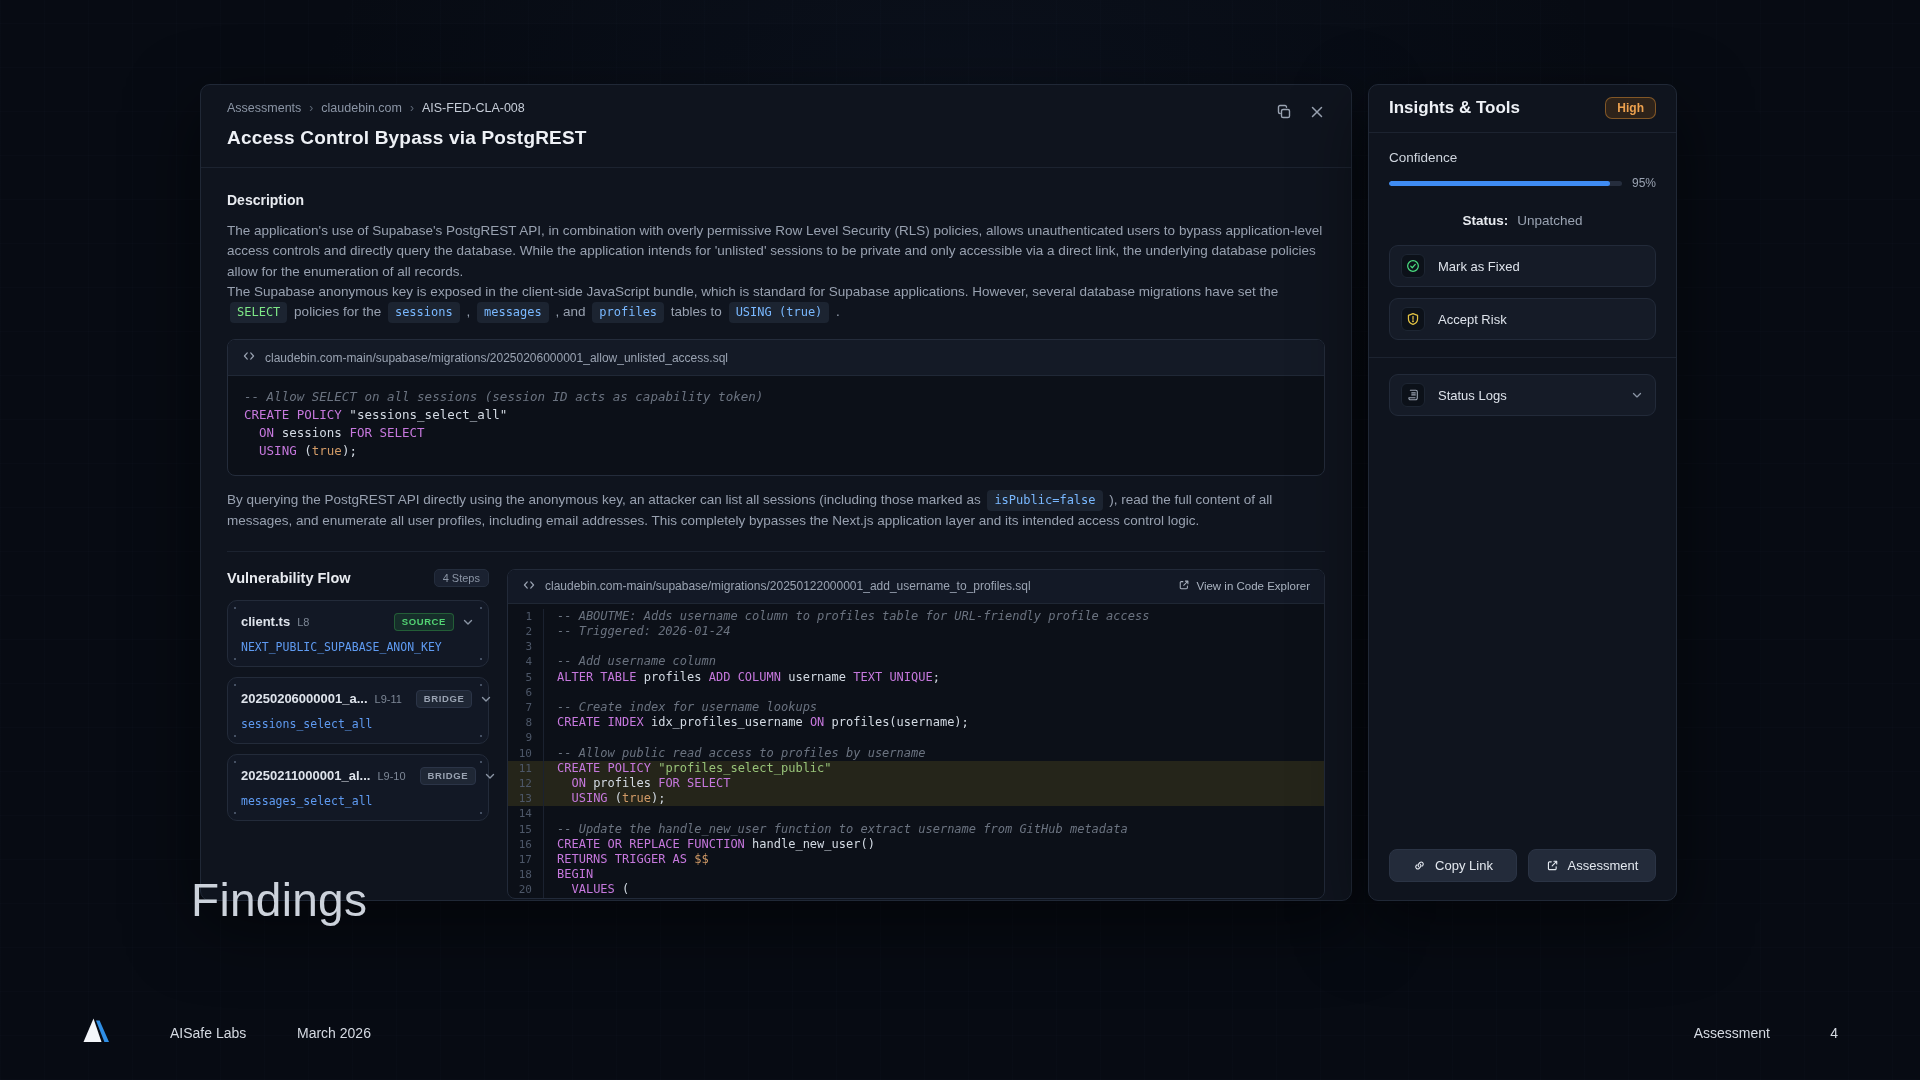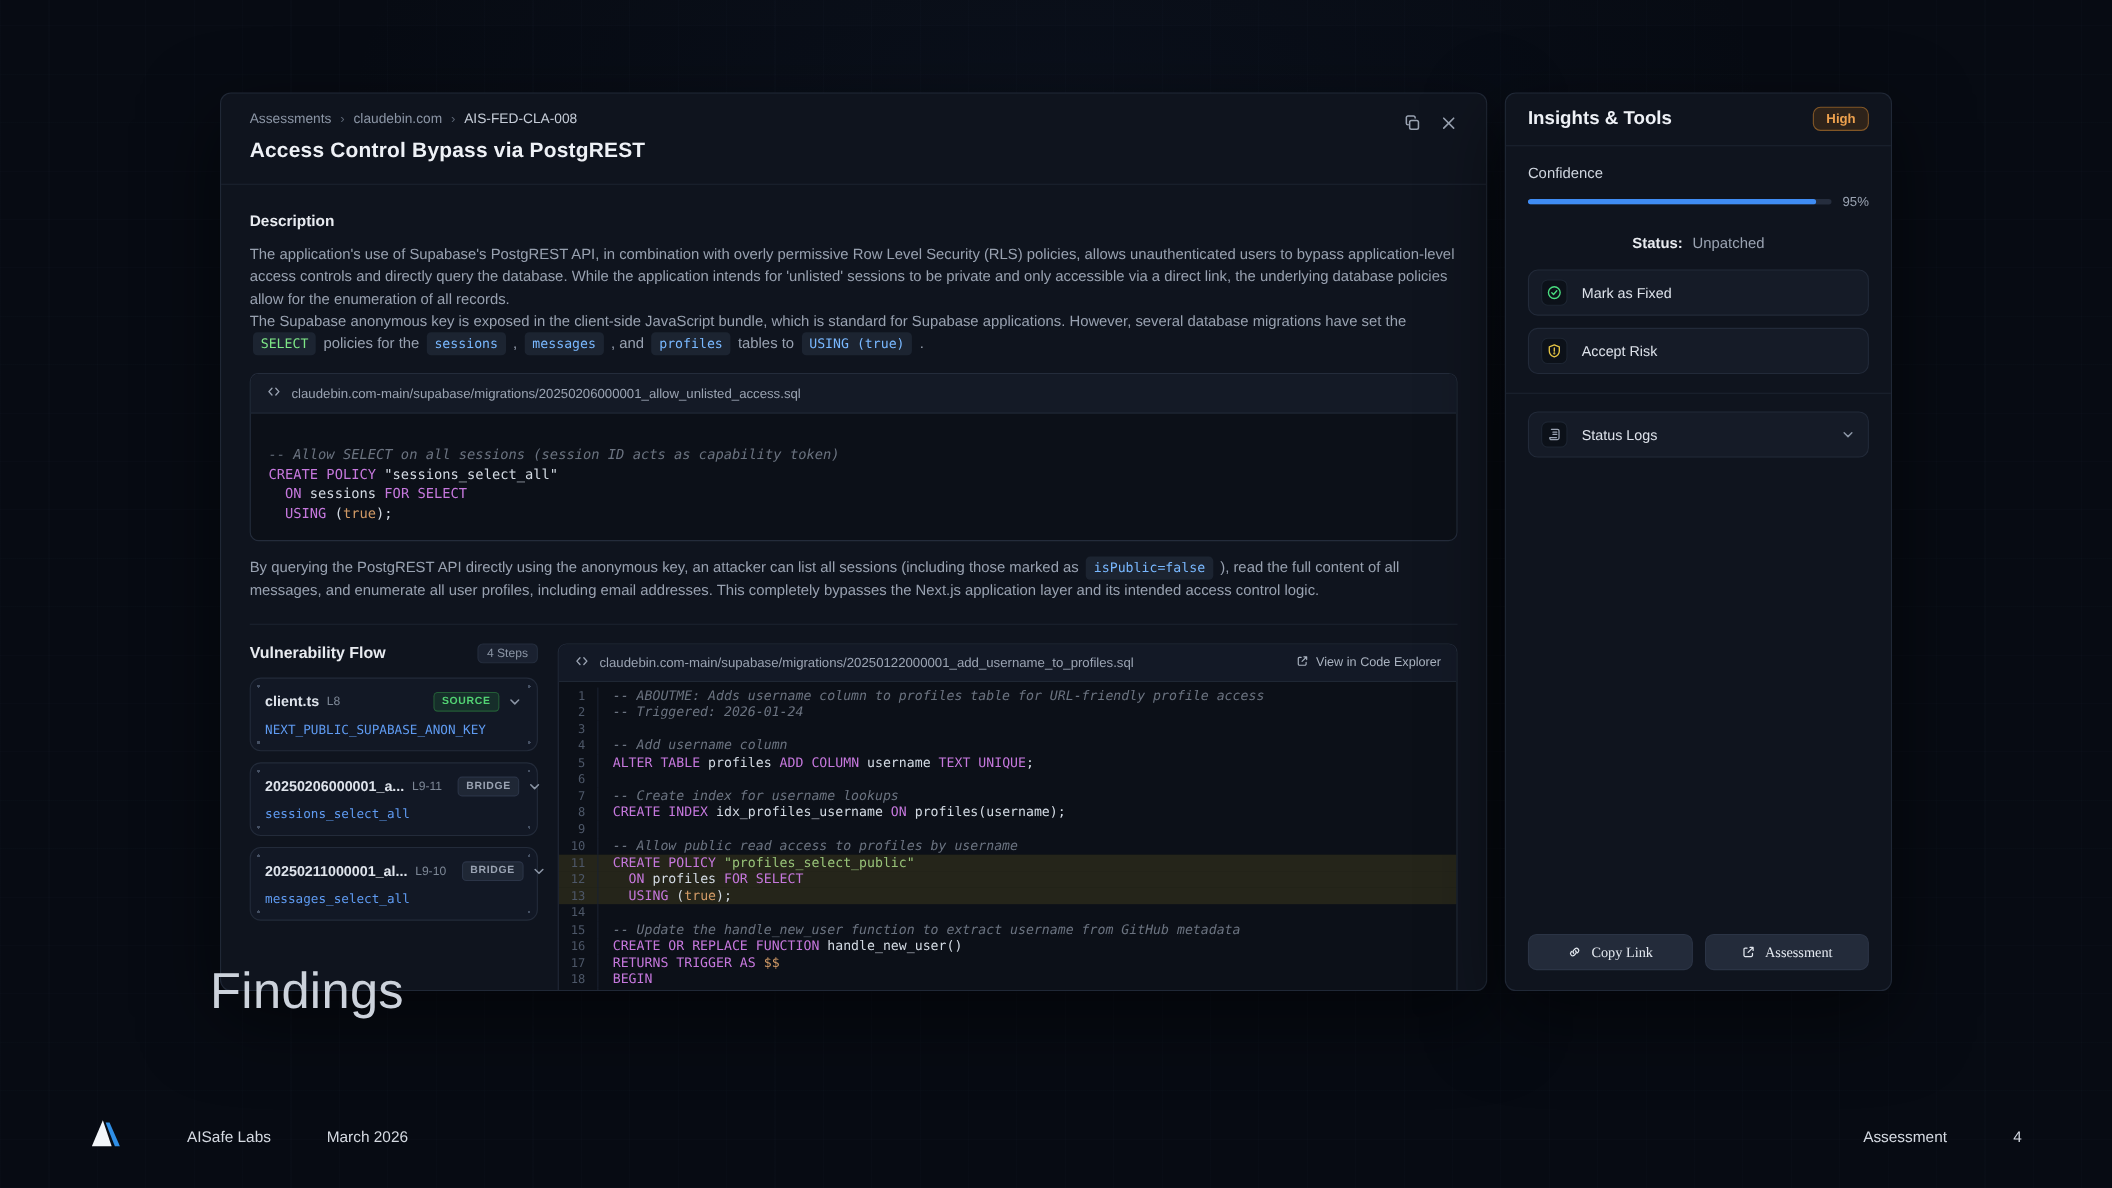--- a/index.html
+++ b/index.html
@@ -40,21 +40,21 @@
   .para { font-size:13.5px; line-height:1.5; color:#98a1b0; max-width:1100px; }
   .chip {
     display:inline-block; margin:0 3px; padding:1px 7px 2px; background:#1c2431;
     border-radius:4px; font-family:"DejaVu Sans Mono", monospace; font-size:12px; white-space:nowrap;
   }
   .chip-green { color:#7ee787; }
   .chip-blue  { color:#79b8ff; }
 
   .code-card { margin:16px 0 14px; border:1px solid #242c3b; border-radius:8px; overflow:hidden; background:#0c1018; }
   .code-card-header { display:flex; align-items:center; gap:9px; padding:9px 14px; background:#141a26; border-bottom:1px solid #202836; color:#9aa3b2; font-size:12px; }
-  .code-card-body { padding:12px 16px 14px; font-family:"DejaVu Sans Mono", monospace; font-size:12.5px; line-height:1.45;margin-top:16px; }
+  .code-card-body { padding:12px 16px 14px; font-family:"DejaVu Sans Mono", monospace; font-size:12.5px; line-height:1.45; }
   .code-row { white-space:pre; }
   .tok-kw  { color:#c678dd; }
   .tok-str { color:#98c379; }
   .tok-num { color:#d19a66; }
   .tok-com { color:#6b7380; font-style:italic; }
   .tok-id  { color:#d3dae3; }
 
   .divider { border:none; border-top:1px solid #1c2330; margin:20px 0 17px; }
 
   
@@ -91,21 +91,21 @@
   .viewer-header { display:flex; align-items:center; gap:9px; padding:8px 14px; background:#131926; border-bottom:1px solid #1f2734; font-size:12px; color:#9aa3b2; }
   .viewer-link { margin-left:auto; display:flex; align-items:center; gap:6px; color:#aab3c0; font-size:11.5px; cursor:pointer; white-space:nowrap; }
   .viewer-body { padding-top:5px; font-family:"DejaVu Sans Mono", monospace; font-size:12px; line-height:15.2px; }
   .viewer-body .code-row { display:flex; white-space:pre; }
   .viewer-body .code-row.hl { background:rgba(171,150,38,.16); }
   .ln { width:36px; flex:none; text-align:right; padding-right:11px; color:#4d5768; font-size:11px; border-right:1px solid #1b2230; margin-right:13px; }
   .ctext { flex:1; }
 
   
   .sidebar {
-    position:absolute; left:1368px; top:84px; width:352px; height:817px;
+    position:absolute; left:1368px; top:84px; width:309px; height:817px;
     background:#0f141e; border:1px solid #202836; border-radius:10px;
     display:flex; flex-direction:column; overflow:hidden;
     box-shadow:0 24px 70px rgba(0,0,0,.55);
   }
   .sb-header { display:flex; align-items:center; justify-content:space-between; padding:12px 20px 13px; border-bottom:1px solid #1c2330; }
   .sb-title { font-size:17px; font-weight:700; color:#eef1f6; }
   .severity-badge { font-size:12px; font-weight:600; color:#eda14e; background:rgba(160,90,15,.22); border:1px solid rgba(200,130,50,.55); border-radius:7px; padding:3px 11px; }
   .sb-content { flex:1; display:flex; flex-direction:column; padding:17px 20px 18px; }
   .conf-label { font-size:13.5px; color:#cfd5de; margin-bottom:11px; }
   .conf-row { display:flex; align-items:center; gap:10px; }
@@ -123,21 +123,21 @@
   }
   .action-icon { width:24px; height:24px; flex:none; border-radius:6px; background:#0c1119; border:1px solid #1d2532; display:flex; align-items:center; justify-content:center; }
   .icon-green { color:#4ade80; } .icon-yellow { color:#e5c444; } .icon-red { color:#e66465; } .icon-gray { color:#9aa3b2; }
   .sb-divider { border:none; border-top:1px solid #1c2330; margin:17px -20px 16px; }
   .chev-right { margin-left:auto; color:#8b95a5; display:flex; }
   .sb-spacer { flex:1; }
   .sb-footer { display:flex; gap:11px; }
   .sb-btn {
     flex:1; height:33px; display:flex; align-items:center; justify-content:center; gap:9px;
     background:#232b3a; border:1px solid #2b3445; border-radius:8px; color:#e3e8ef;
-    font-size:13px; font-weight:500; font-family:Liberation Serif, serif; cursor:pointer;
+    font-size:13px; font-weight:500; font-family:Liberation Sans, sans-serif; cursor:pointer;
   }
   .sb-btn svg { display:block; }
 
   
   .findings-title { position:absolute; left:191px; top:873px; font-size:46px; font-weight:400; color:#ccd2db; letter-spacing:.3px; }
   .footer-logo  { position:absolute; left:82px;  top:1016px; }
   .footer-brand { position:absolute; left:170px; top:1025px; font-size:14px; color:#d5dae2; }
   .footer-date  { position:absolute; left:297px; top:1025px; font-size:14px; color:#d5dae2; }
   .footer-type  { position:absolute; right:150px; top:1025px; font-size:14px; color:#d5dae2; }
   .footer-page  { position:absolute; right:82px;  top:1025px; font-size:14px; color:#d5dae2; }

